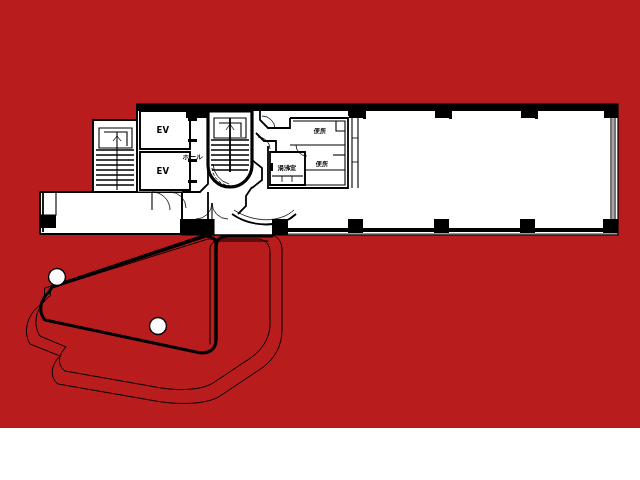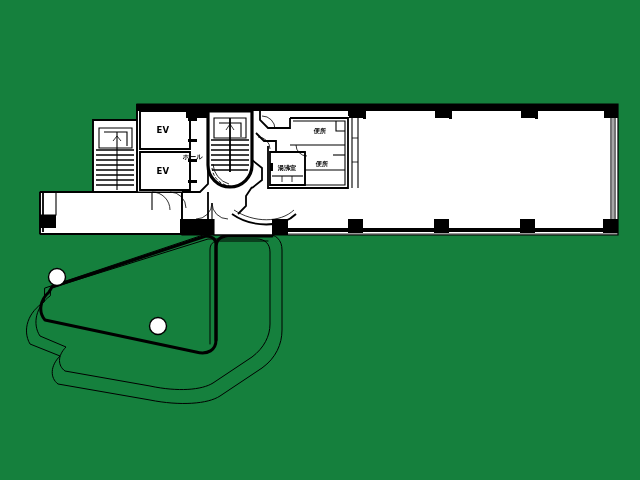--- a/index.html
+++ b/index.html
@@ -9,22 +9,22 @@
   }
   body {
     width: 640px;
     height: 480px;
     overflow: hidden;
     font-family: "Liberation Sans", sans-serif;
   }
   #plan-root {
     position: relative;
     width: 640px;
-    height: 480px;
-    background: #15803d;
+    height: 428px;
+    background: #b91c1c;
   }
   svg#floorplan {
     display: block;
     width: 640px;
     height: 480px;
   }
   .wall-fill   { fill: #000000; stroke: none; }
   .wall-thin   { fill: none; stroke: #000000; stroke-width: 1.1; }
   .wall-med    { fill: none; stroke: #000000; stroke-width: 1.8; }
   .wall-heavy  { fill: none; stroke: #000000; stroke-width: 3.2; }

